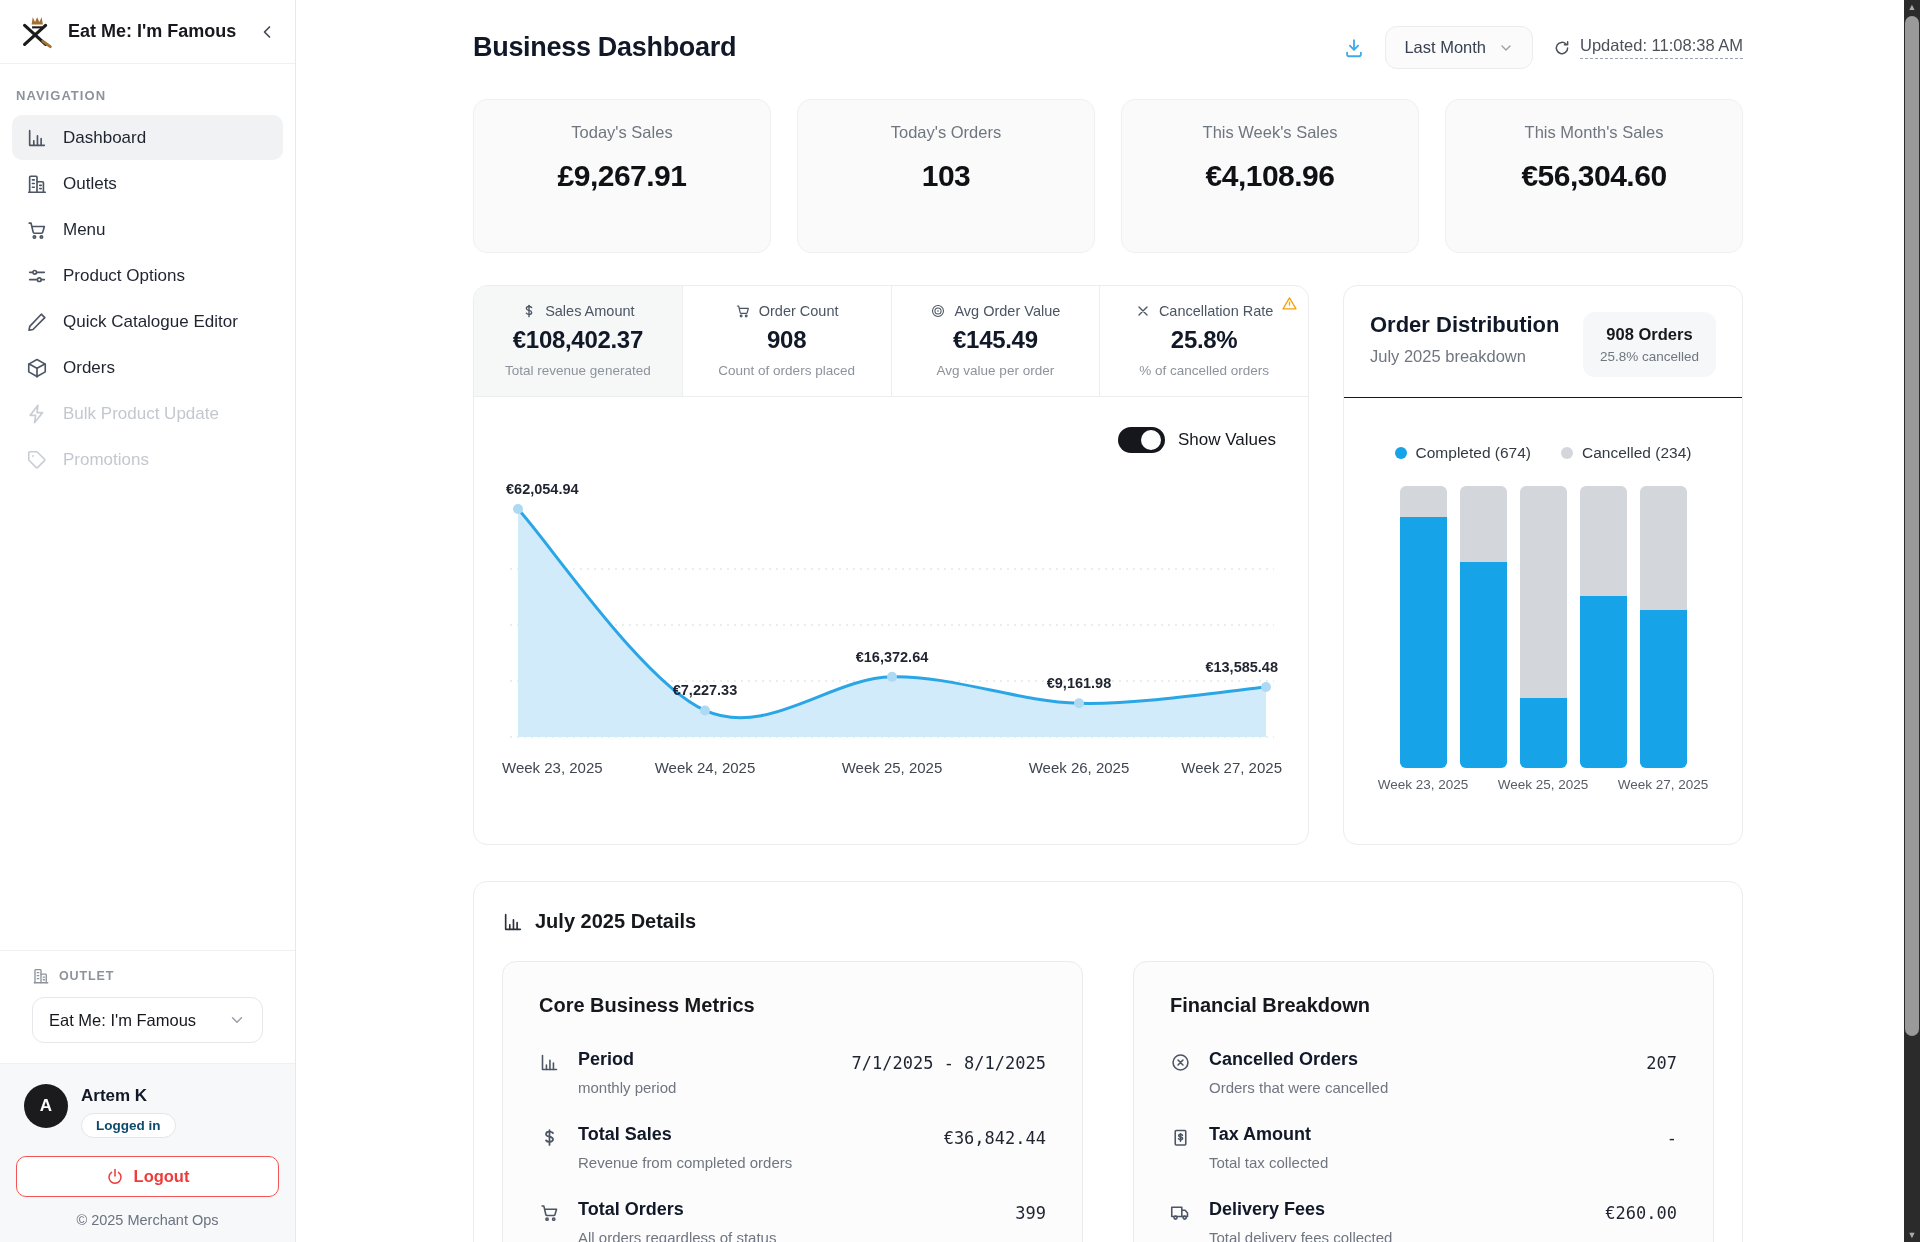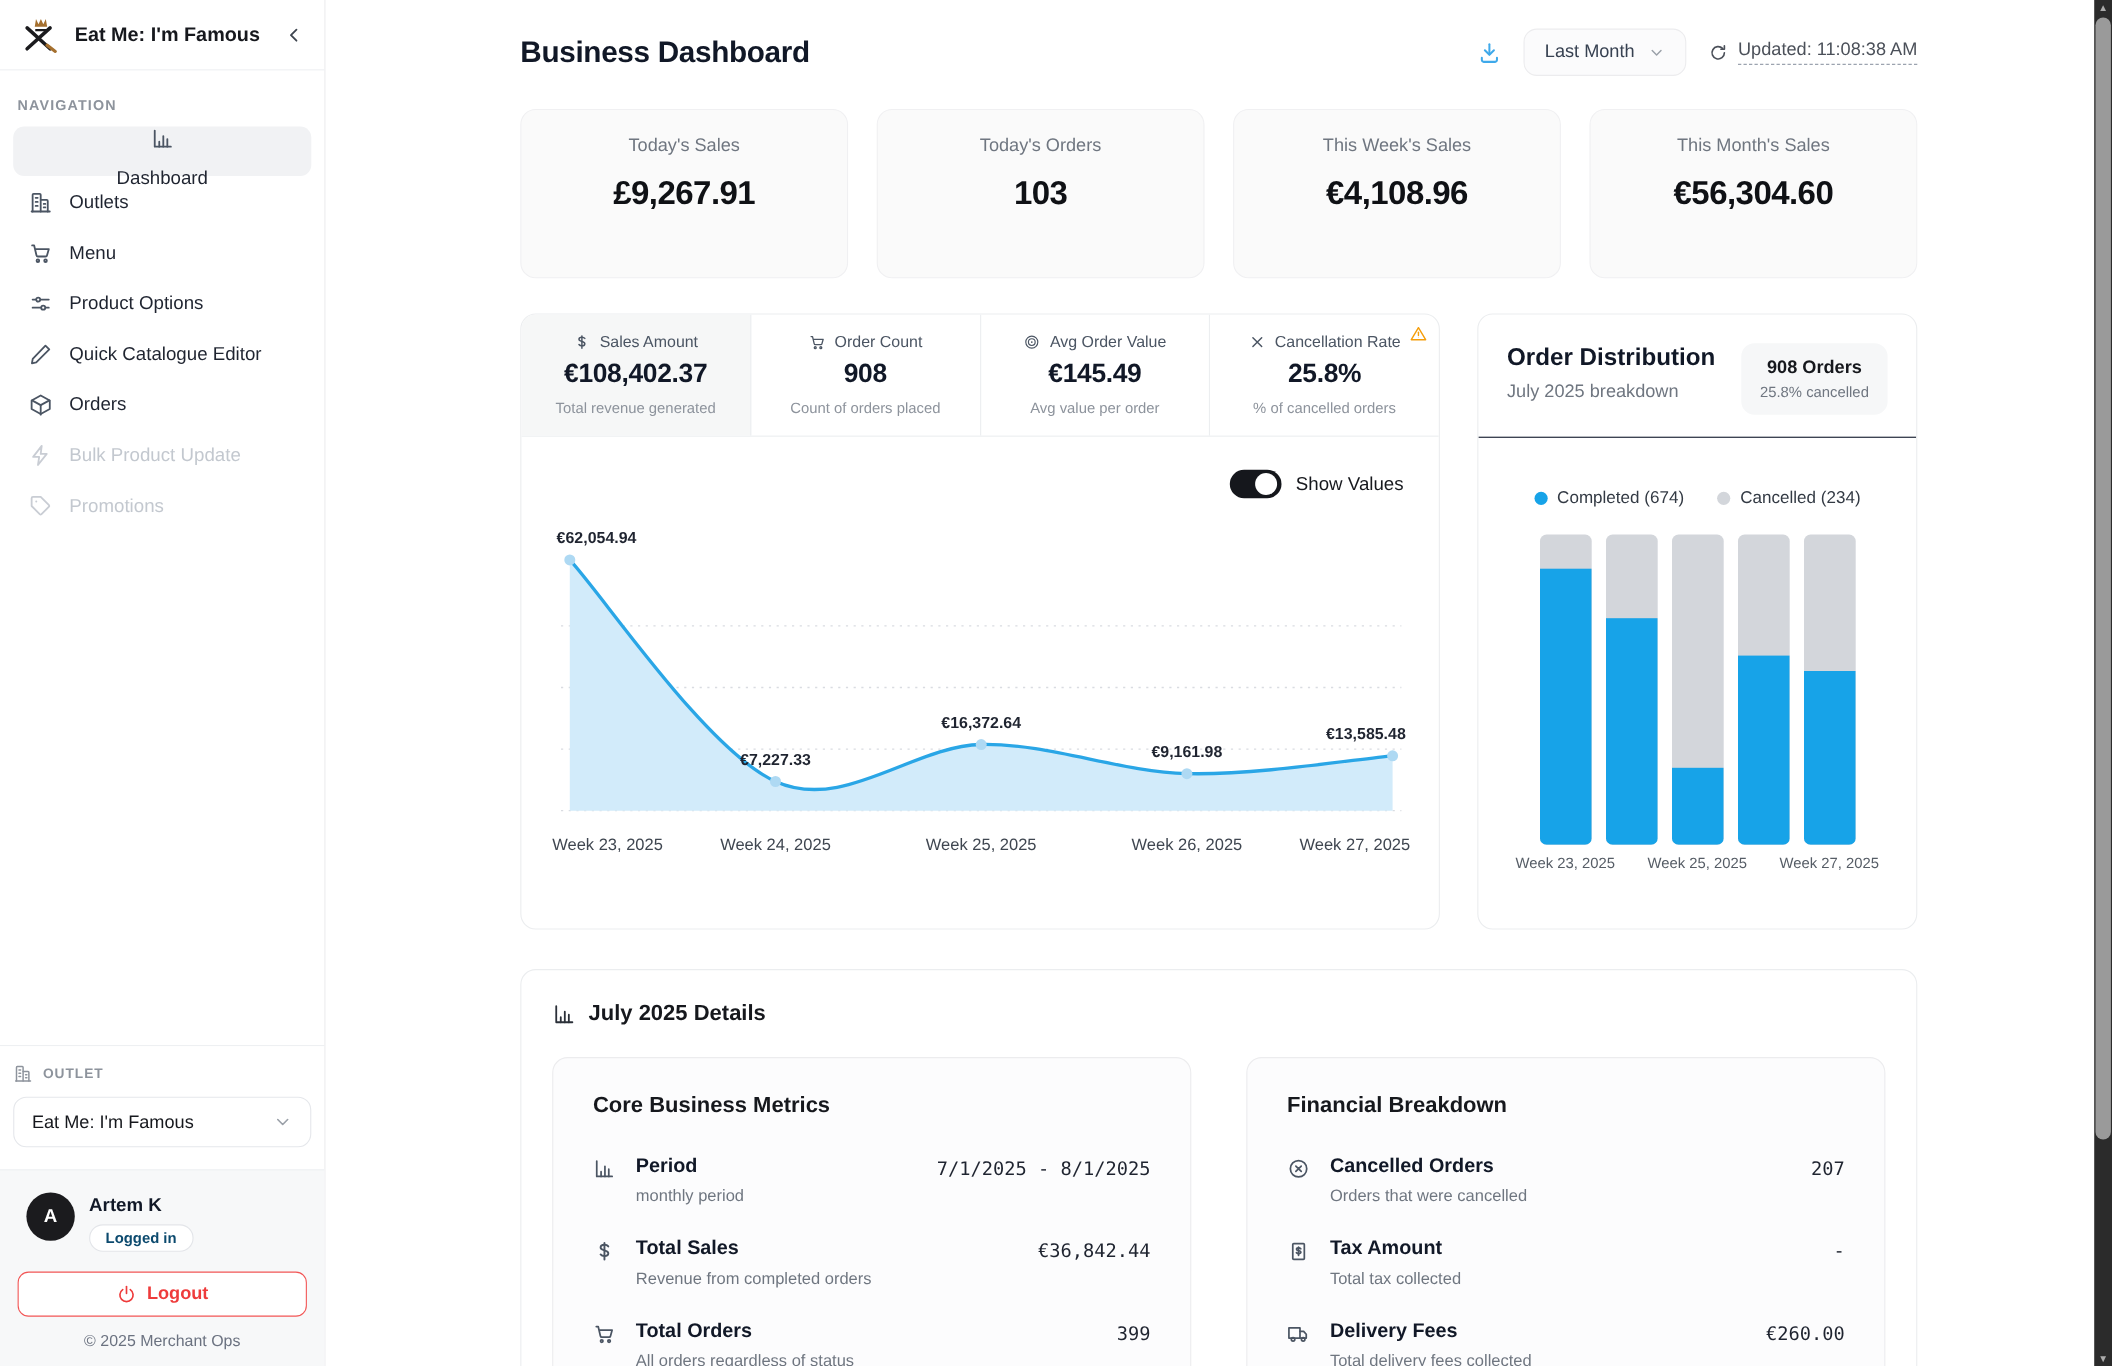--- a/index.html
+++ b/index.html
@@ -13,30 +13,30 @@
     border-bottom:1px solid #eef0f2;}
   .logo svg{width:38px;height:38px;display:block;}
   .brand{flex:1;font-size:18px;font-weight:700;color:#16181d;}
   .collapse{color:#3f4650;cursor:pointer;display:flex;}
   .collapse svg{width:20px;height:20px;}
   .nav-label{font-size:13px;font-weight:700;color:#8d939c;letter-spacing:.08em;
     padding:24px 16px 12px;}
   .nav{padding:0 12px;}
   .nav-item{display:flex;align-items:center;gap:15px;height:45px;padding:0 14px;
     border-radius:10px;font-size:17px;font-weight:500;color:#1f2430;cursor:pointer;margin-bottom:1px;}
-  .nav-item.active{background:#f1f2f4;flex-direction:column;}
+  .nav-item.active{background:#f1f2f4;}
   .nav-item .ic{color:#4b5563;}
   .nav-item.disabled{color:#c3c8cf;}
   .nav-item.disabled .ic{color:#c9cdd4;}
   .ic{display:inline-flex;}
   .ic svg{width:22px;height:22px;}
   .ic.sm svg{width:18px;height:18px;}
   .ic.xs svg{width:16px;height:16px;}
   .sb-spacer{flex:1;}
-  .outlet{padding:16px 12px 20px;border-top:1px solid #eef0f2;}
+  .outlet{padding:16px 32px 20px;border-top:1px solid #eef0f2;}
   .outlet-label{display:flex;align-items:center;gap:9px;font-size:12.5px;font-weight:700;
     color:#8d939c;letter-spacing:.07em;margin-bottom:12px;}
   .outlet-select{display:flex;justify-content:space-between;align-items:center;height:46px;
     border:1px solid #e5e7eb;border-radius:12px;padding:0 16px;font-size:16.5px;color:#16181d;
     cursor:pointer;background:#fff;}
   .outlet-select .ic{color:#9aa0a8;}
   .sb-footer{background:#f7f8f9;border-top:1px solid #eef0f2;padding:20px 16px 14px;}
   .user-row{display:flex;gap:13px;align-items:flex-start;margin-bottom:18px;padding-left:8px;}
   .avatar{width:44px;height:44px;border-radius:50%;background:#1b1b1e;color:#fff;
     display:flex;align-items:center;justify-content:center;font-size:17px;font-weight:700;}

